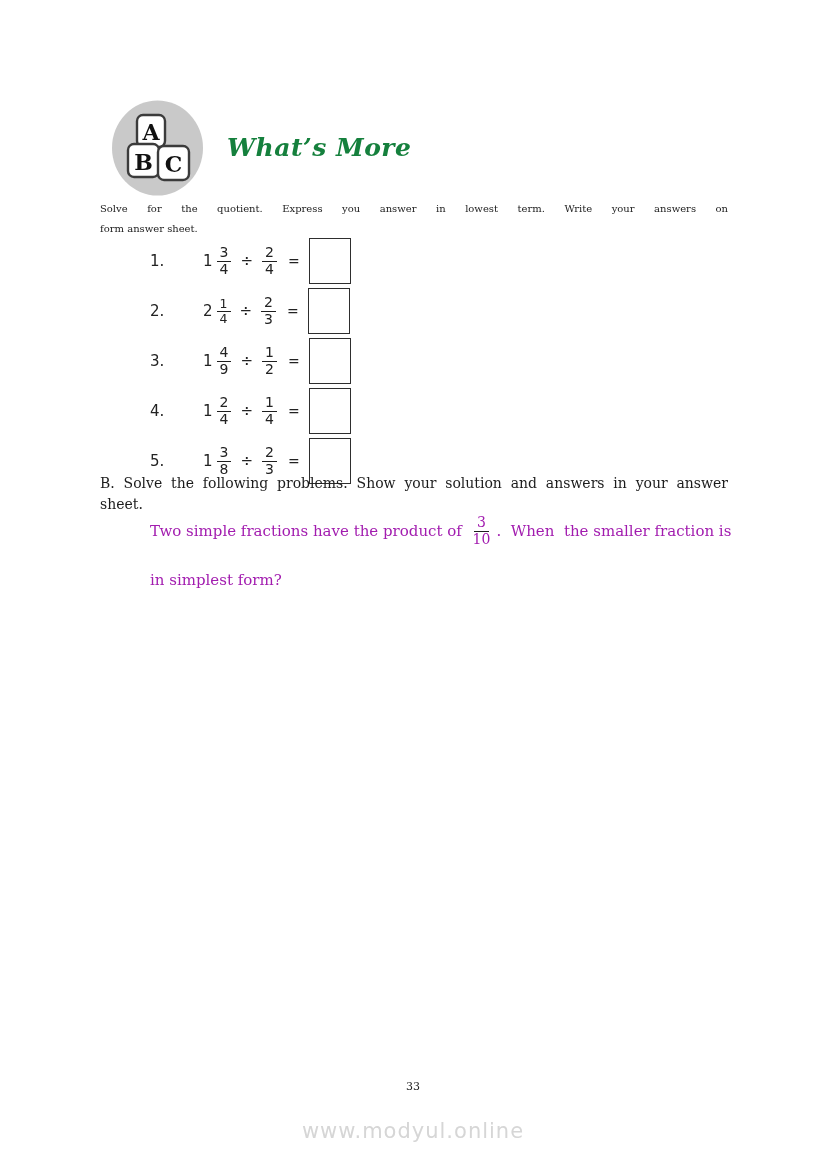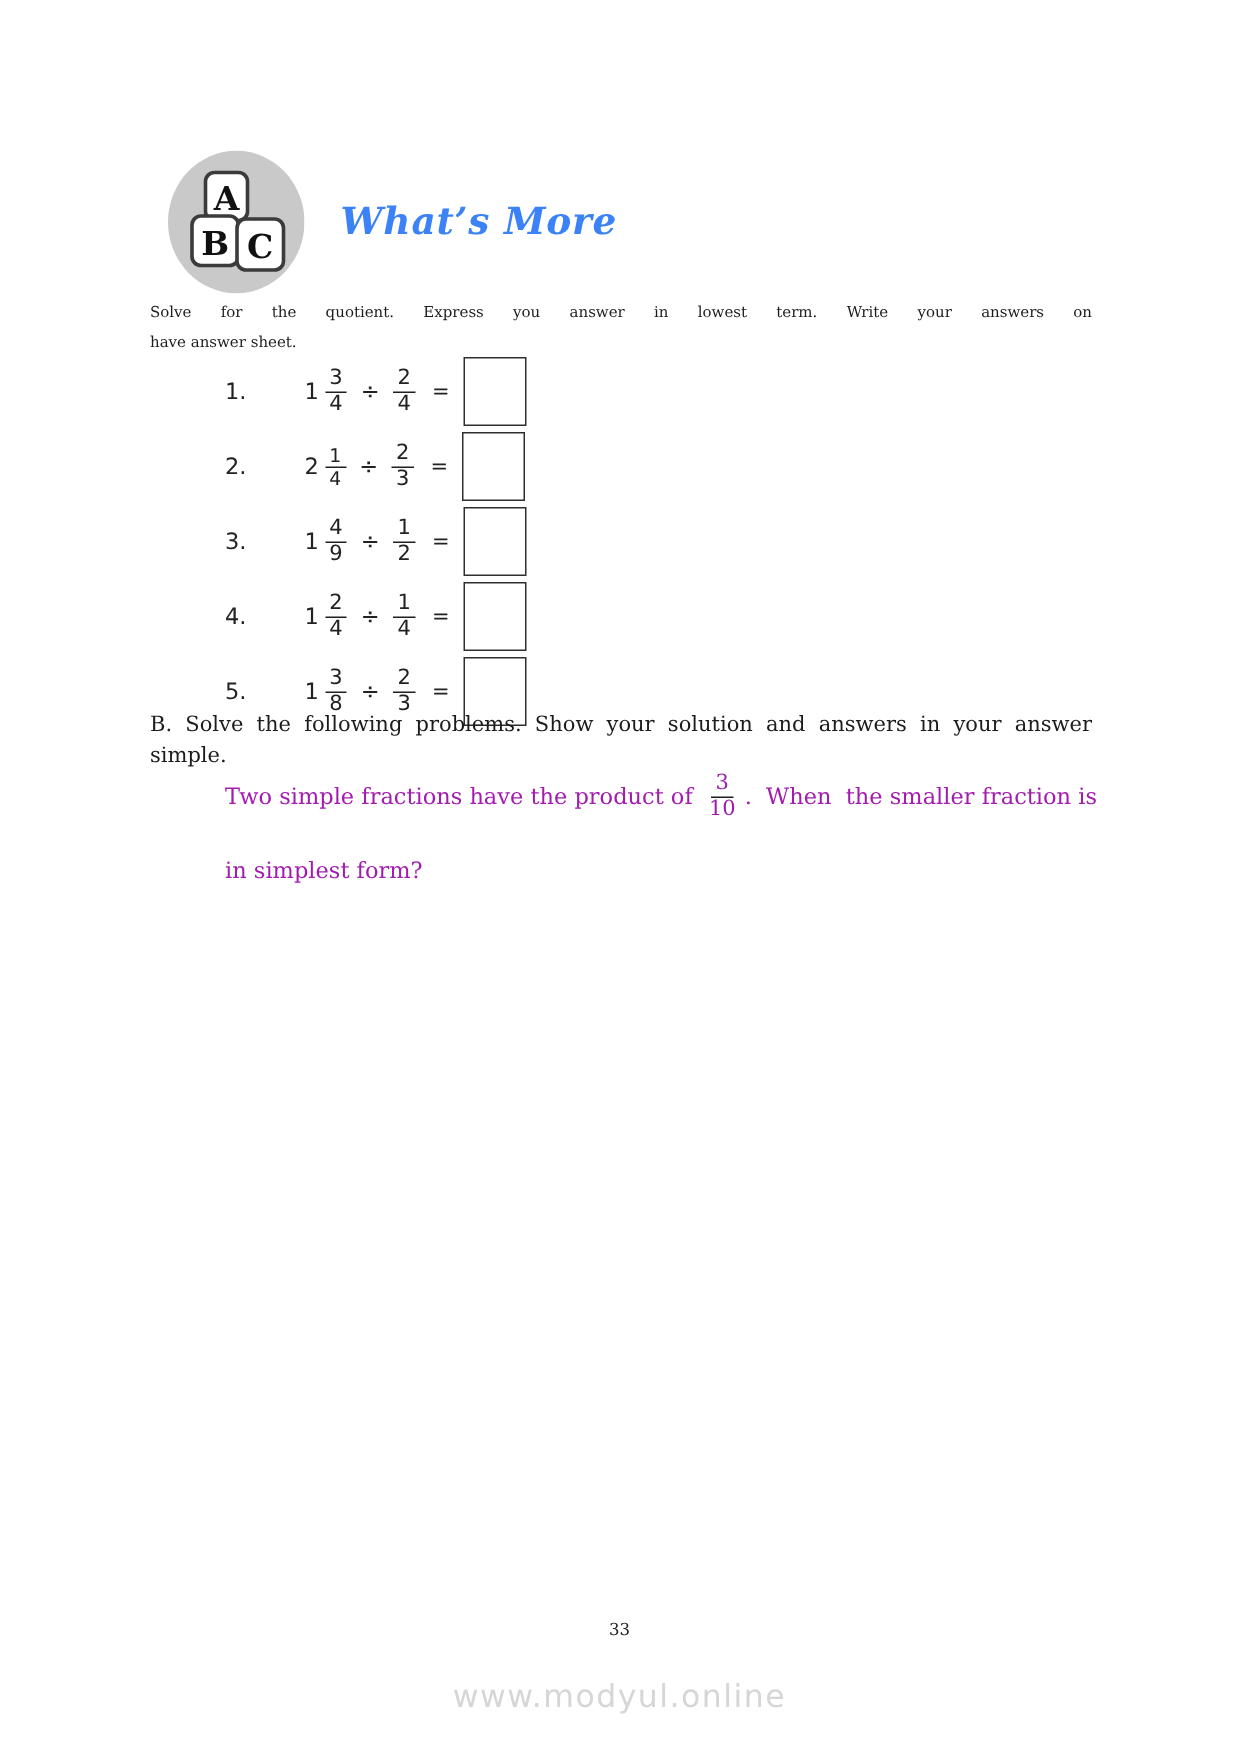--- a/index.html
+++ b/index.html
@@ -12,21 +12,21 @@
     color:#1c1c1c;
     overflow:hidden;
   }
 
   
   .hdr-icon { position:absolute; left:112px; top:100px; width:91px; height:96px; }
   .hdr-title {
     position:absolute; left:227px; top:133px;
     font-family:"DejaVu Serif", serif;
     font-size:25px; font-weight:bold; font-style:italic;
-    color:#3b82f6;
+    color:#15803d;
     letter-spacing:0.5px;
   }
 
   
   .instructions { position:absolute; left:100px; top:199px; width:628px;
     font-size:10px; line-height:20px; }
   .just { text-align:justify; text-align-last:justify; }
 
   
   .problems { position:absolute; left:150px; top:236px; }
@@ -76,21 +76,21 @@
       <rect x="46" y="46" width="31" height="34" rx="6" fill="#ffffff" stroke="#3b3b3b" stroke-width="2.4"></rect>
       <text x="39" y="40" font-size="22" text-anchor="middle" fill="#111">A</text>
       <text x="31.5" y="70" font-size="22" text-anchor="middle" fill="#111">B</text>
       <text x="61.5" y="72" font-size="22" text-anchor="middle" fill="#111">C</text>
     </svg>
   </div>
   <div class="hdr-title">What’s More</div>
 
   <div class="instructions">
     <div class="just">Solve for the quotient. Express you answer in lowest term. Write your answers on</div>
-    <div>have answer sheet.</div>
+    <div>form answer sheet.</div>
   </div>
 
   <div class="problems">
 
     <div class="prow">
       <span class="plabel">1.</span>
       <span class="whole">1</span>
       <span class="fr">
           <span class="n">3</span>
           <span class="d">4</span>
@@ -165,21 +165,21 @@
           <span class="d">3</span>
         </span>
       <span class="eq">=</span>
       <span class="ansbox"></span>
     </div>
 
   </div>
 
   <div class="sectionB">
     <div class="just">B. Solve the following problems. Show your solution and answers in your answer</div>
-    <div>simple.</div>
+    <div>sheet.</div>
   </div>
 
   <div class="wordprob">
     <div class="wline">
       <span>Two simple fractions have the product of </span><span class="fr"><span class="n">3</span><span class="d">10</span></span><span>.  When  the smaller fraction is</span>
     </div>
     <div class="wline wline3">
       <span>in simplest form?</span>
     </div>
   </div>

